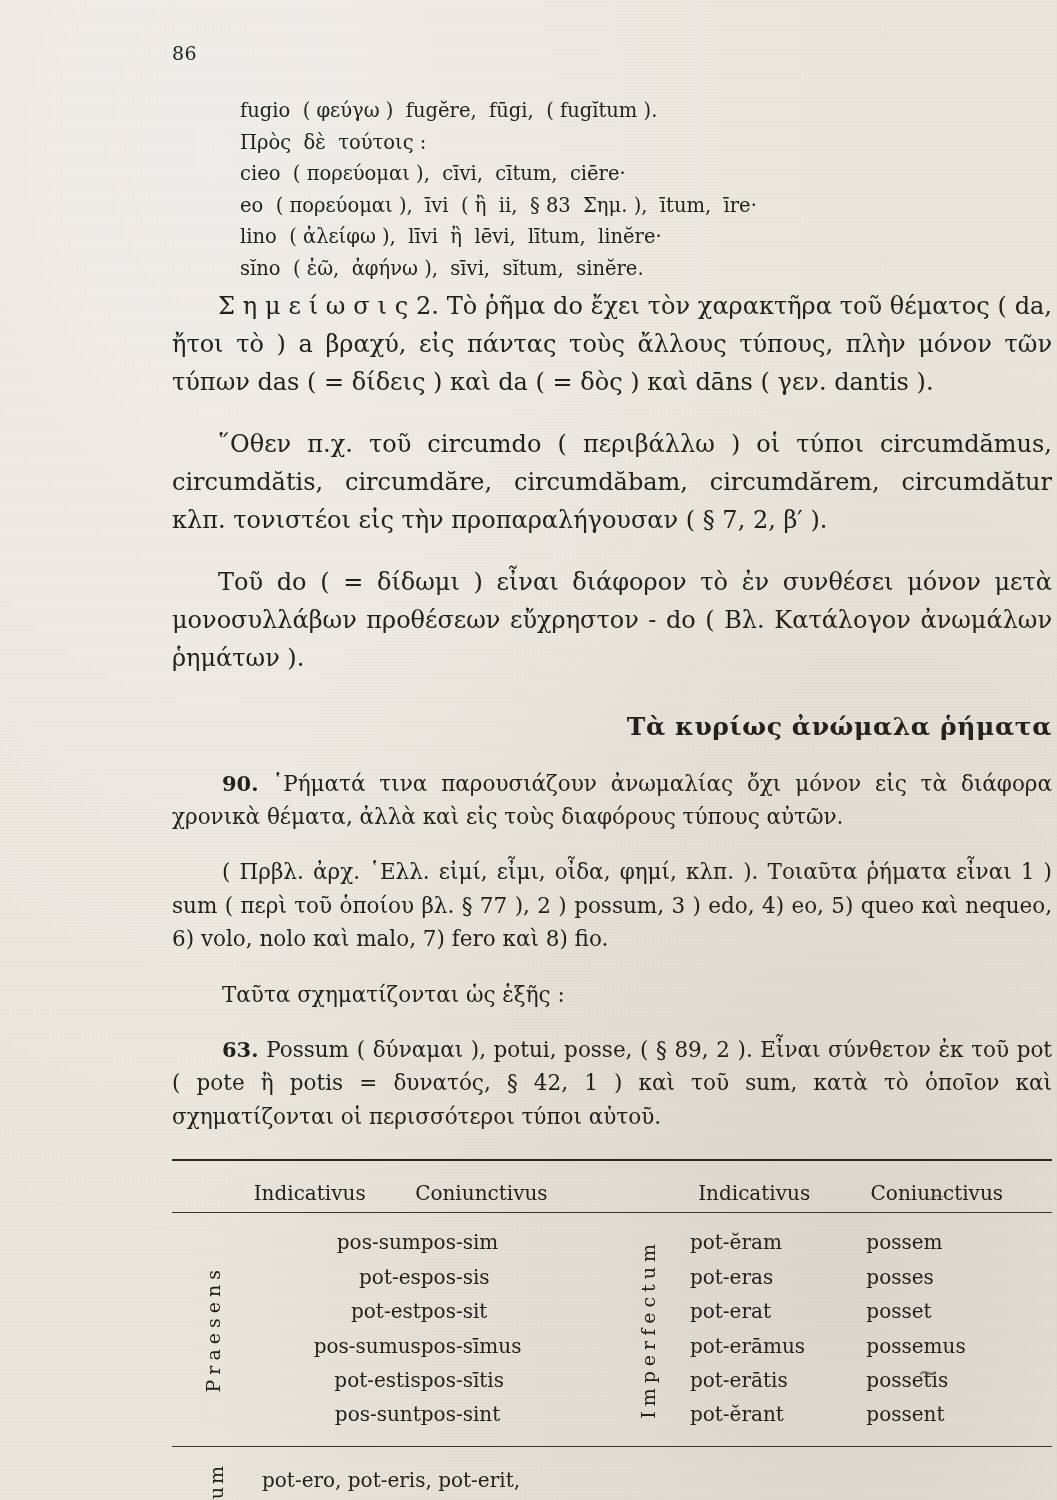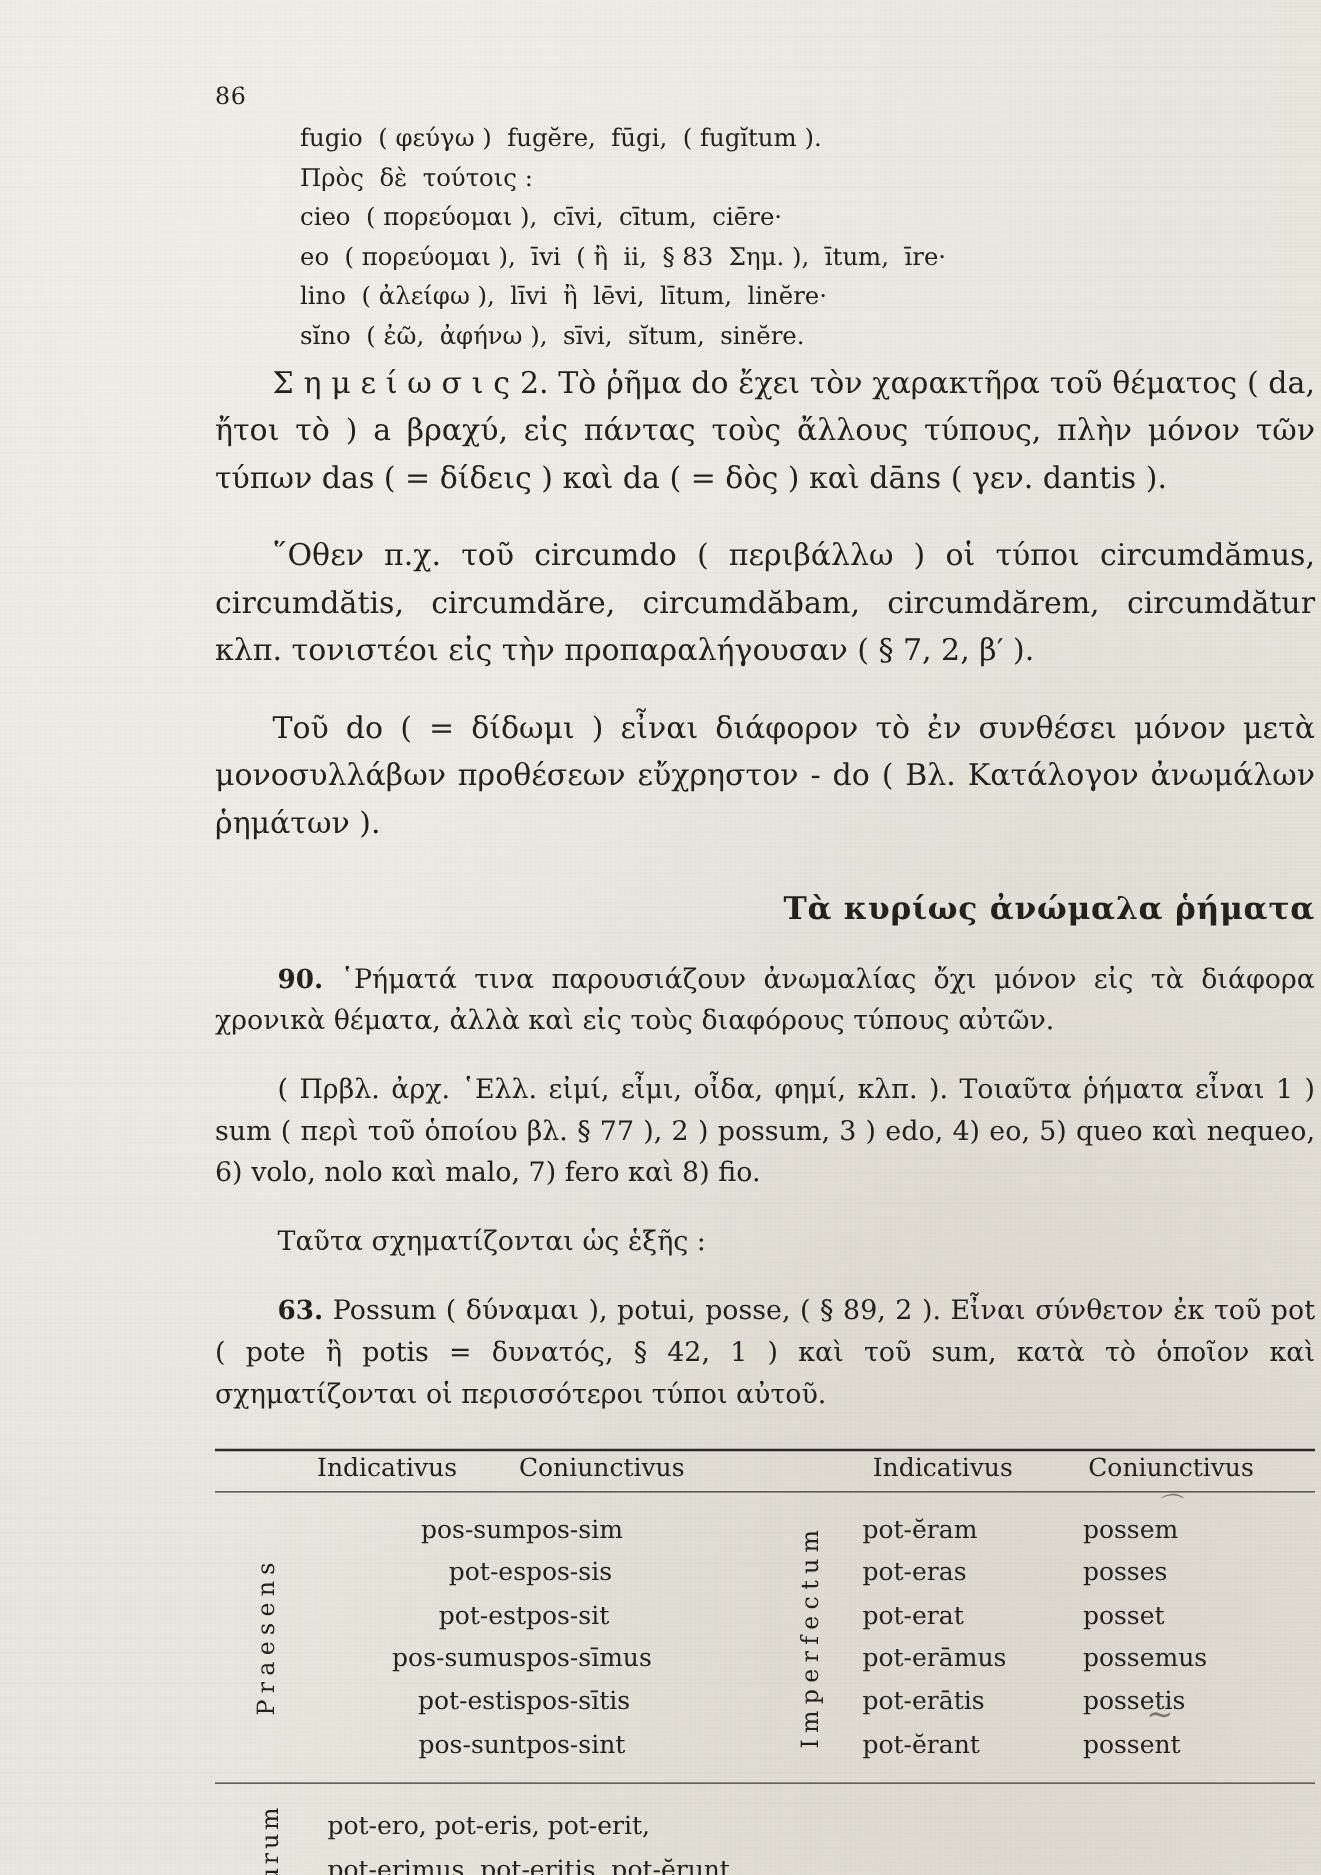--- a/index.html
+++ b/index.html
@@ -28,21 +28,20 @@
     background-image:
       repeating-linear-gradient(0deg, rgba(120,112,98,0.25) 0px, rgba(120,112,98,0.25) 1px, rgba(255,255,255,0) 1px, rgba(255,255,255,0) 3px),
       repeating-linear-gradient(90deg, rgba(120,112,98,0.18) 0px, rgba(120,112,98,0.18) 1px, rgba(255,255,255,0) 1px, rgba(255,255,255,0) 4px);
   }
   .page-number {
     position: absolute;
     left: 172px;
     top: 42px;
     font-size: 19px;
     letter-spacing: 0.5px;
-    margin-top: 24px;
   }
   .content {
     position: absolute;
     left: 172px;
     top: 95px;
     width: 880px;
   }
   .verblist {
     margin-left: 68px;
     font-size: 19.5px;
@@ -78,21 +77,21 @@
   .tbl-wrap { margin-top: 26px; position: relative; }
   .rule {
     border: 0;
     border-top: 2px solid #2a2824;
     margin: 0;
   }
   .rule.thin { border-top: 1px solid #3a3833; }
   .headrow {
     display: flex;
     font-size: 20px;
-    padding: 1px 0 7px 0;
+    padding: 20px 0 7px 0;
   }
   .headrow .c1 { width: 90px; }
   .headrow .c2 { width: 178px; }
   .headrow .c3 { width: 200px; }
   .headrow .c4 { width: 112px; }
   .headrow .c5 { width: 190px; }
   .headrow .c6 { width: 200px; }
   .bodyrows {
     display: flex;
     padding: 12px 0 14px 0;

